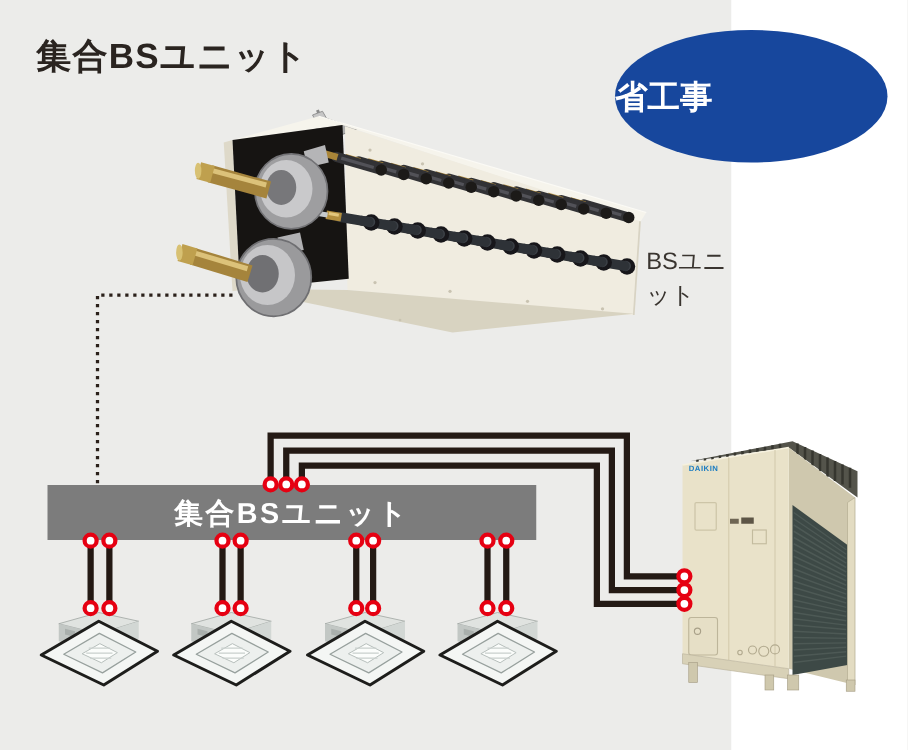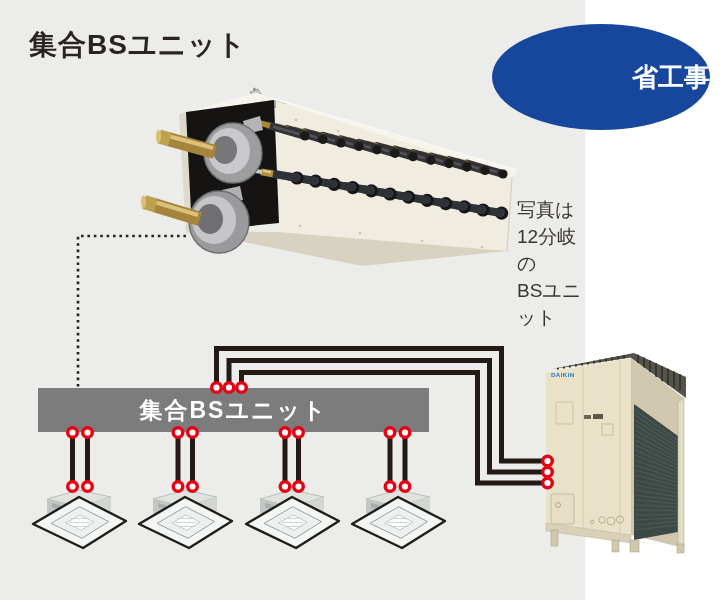--- a/index.html
+++ b/index.html
@@ -4,21 +4,21 @@
 <style>
   html,body{margin:0;padding:0;}
   body{width:726px;height:600px;overflow:hidden;
        font-family:"Liberation Sans","DejaVu Sans",sans-serif;}
   #stage{position:relative;width:585px;height:600px;background:#ececea;}
   #art{position:absolute;left:0;top:0;}
   .txt{position:absolute;}
   #page-title{left:29px;top:26px;font-size:28px;font-weight:bold;
               color:#2a2420;letter-spacing:1px;}
   #feature-badge{left:492px;top:24px;width:218px;height:106px;border-radius:50%;
-                 display:flex;flex-direction:column;align-items:flex-end;justify-content:center;
+                 display:flex;flex-direction:column;align-items:flex-start;justify-content:center;
                  color:#fff;font-weight:bold;font-size:26px;line-height:37px;text-align:center;}
   #photo-caption{left:517px;top:196px;font-size:19px;line-height:27px;color:#3a3530;}
   #bs-box-label{left:38px;top:388px;width:391px;height:44px;display:flex;
                 align-items:center;justify-content:center;color:#ffffff;
                 font-size:23px;font-weight:bold;letter-spacing:2px;}
 </style>
 </head>
 <body>
 
 <div id="stage">
@@ -213,19 +213,18 @@
   </g>
 </svg>
 
 <div id="page-title" class="txt">集合BSユニット</div>
 
 <div id="feature-badge" class="txt" style="background: rgb(23, 71, 157);">
   <div>省工事</div>
 </div>
 
 <div id="photo-caption" class="txt">
-  <div>写真は12分岐の</div>
   <div>BSユニット</div>
 </div>
 
 <div id="bs-box-label" class="txt">集合BSユニット</div>
 
 </div>
 
 </body></html>

